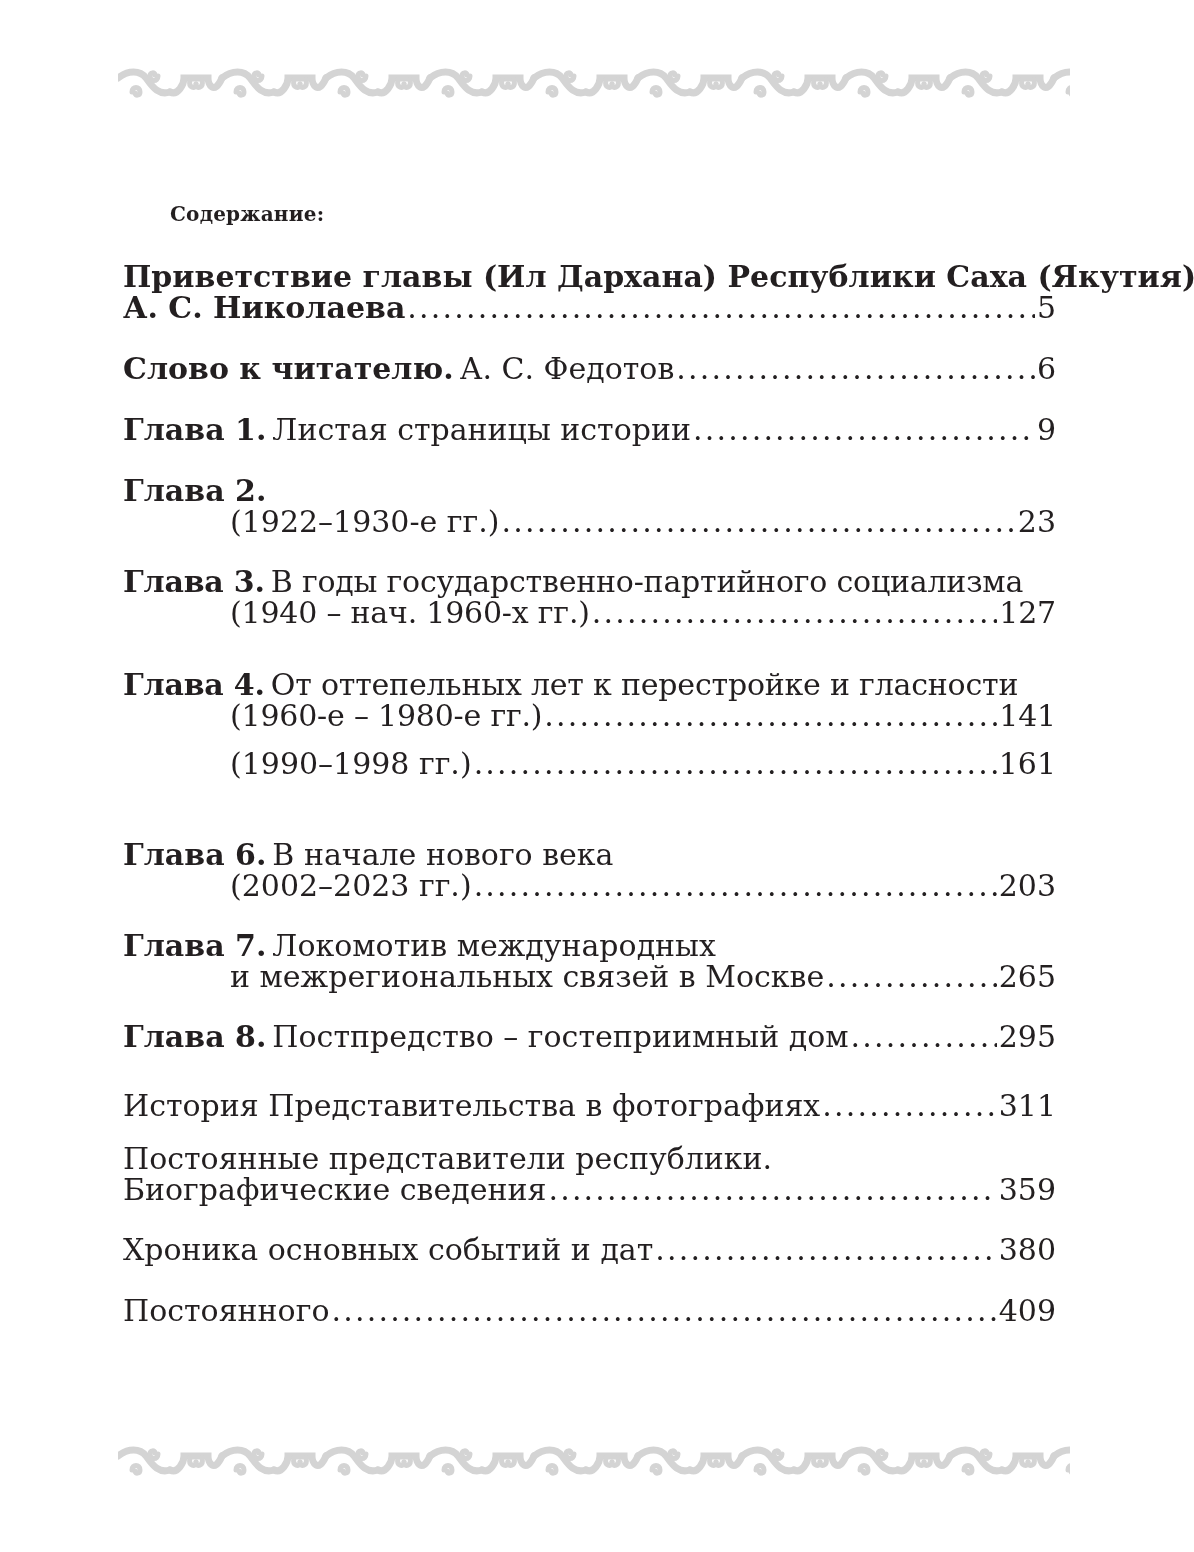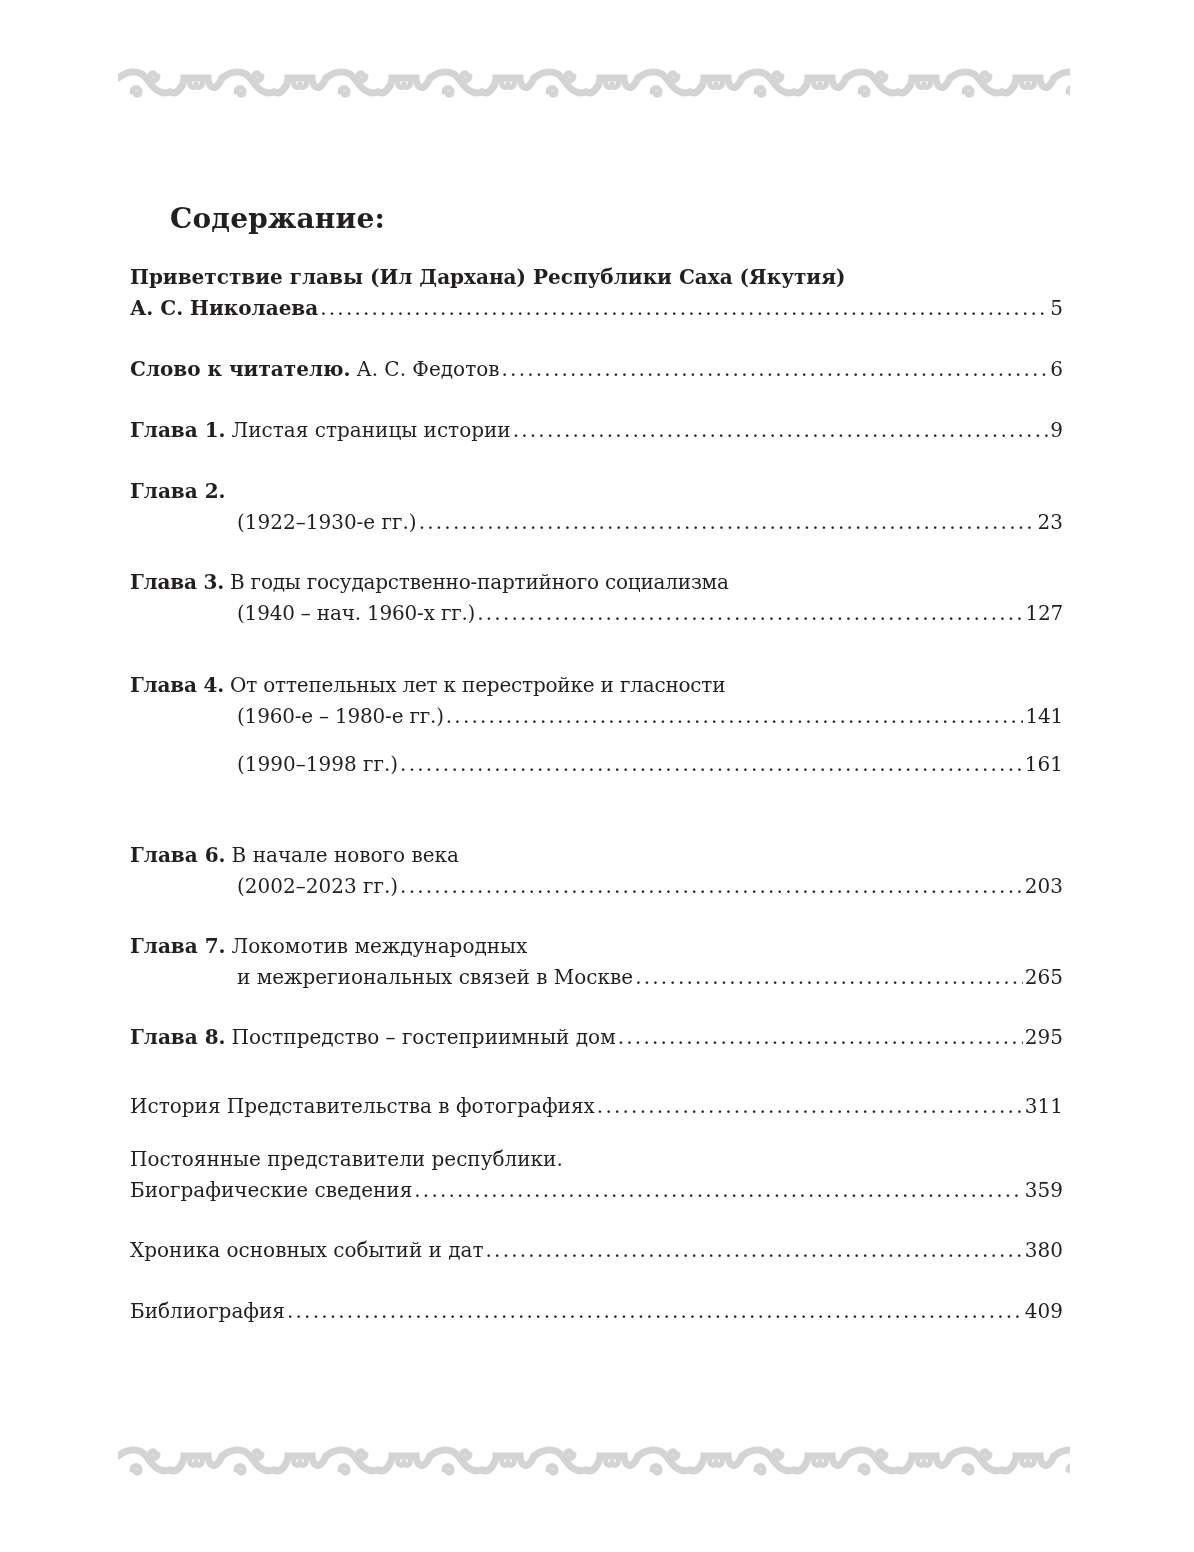--- a/index.html
+++ b/index.html
@@ -24,36 +24,36 @@
     .ornament svg { display: block; }
     .ornament-top { top: 66px; }
     .ornament-bottom { top: 1444px; }
 
     .toc-heading {
       position: absolute;
       left: 170px;
       top: 202px;
       font-family: "DejaVu Serif", serif;
       font-weight: bold;
-      font-size: 28px;
+      font-size: 20px;
       letter-spacing: 0.2px;
       margin: 0;
     }
 
     .toc {
       position: absolute;
       left: 121px;
       top: 262px;
       width: 933px;
     }
     .entry {
       position: absolute;
-      left: 9px;
+      left: 2px;
       width: 933px;
-      font-size: 20px;
+      font-size: 30px;
       line-height: 30.5px;
     }
     .line {
       display: flex;
       align-items: baseline;
       white-space: nowrap;
       height: 30.5px;
     }
     .line.indent { padding-left: 107px; }
     .bold { font-weight: bold; }
@@ -326,21 +326,21 @@
   <div class="entry" style="top:973px;">
     <div class="line">
       <span>Хроника основных событий и дат</span>
       <span class="leader"></span>
       <span class="page">380</span>
     </div>
   </div>
 
   <div class="entry" style="top:1034px;">
     <div class="line">
-      <span>Библиография</span>
+      <span>Постоянного</span>
       <span class="leader"></span>
       <span class="page">409</span>
     </div>
   </div>
 
 </div>
 
 <div class="ornament ornament-bottom">
   <svg class="orn-svg" width="952" height="36" viewBox="0 0 952 36">
       <g>

